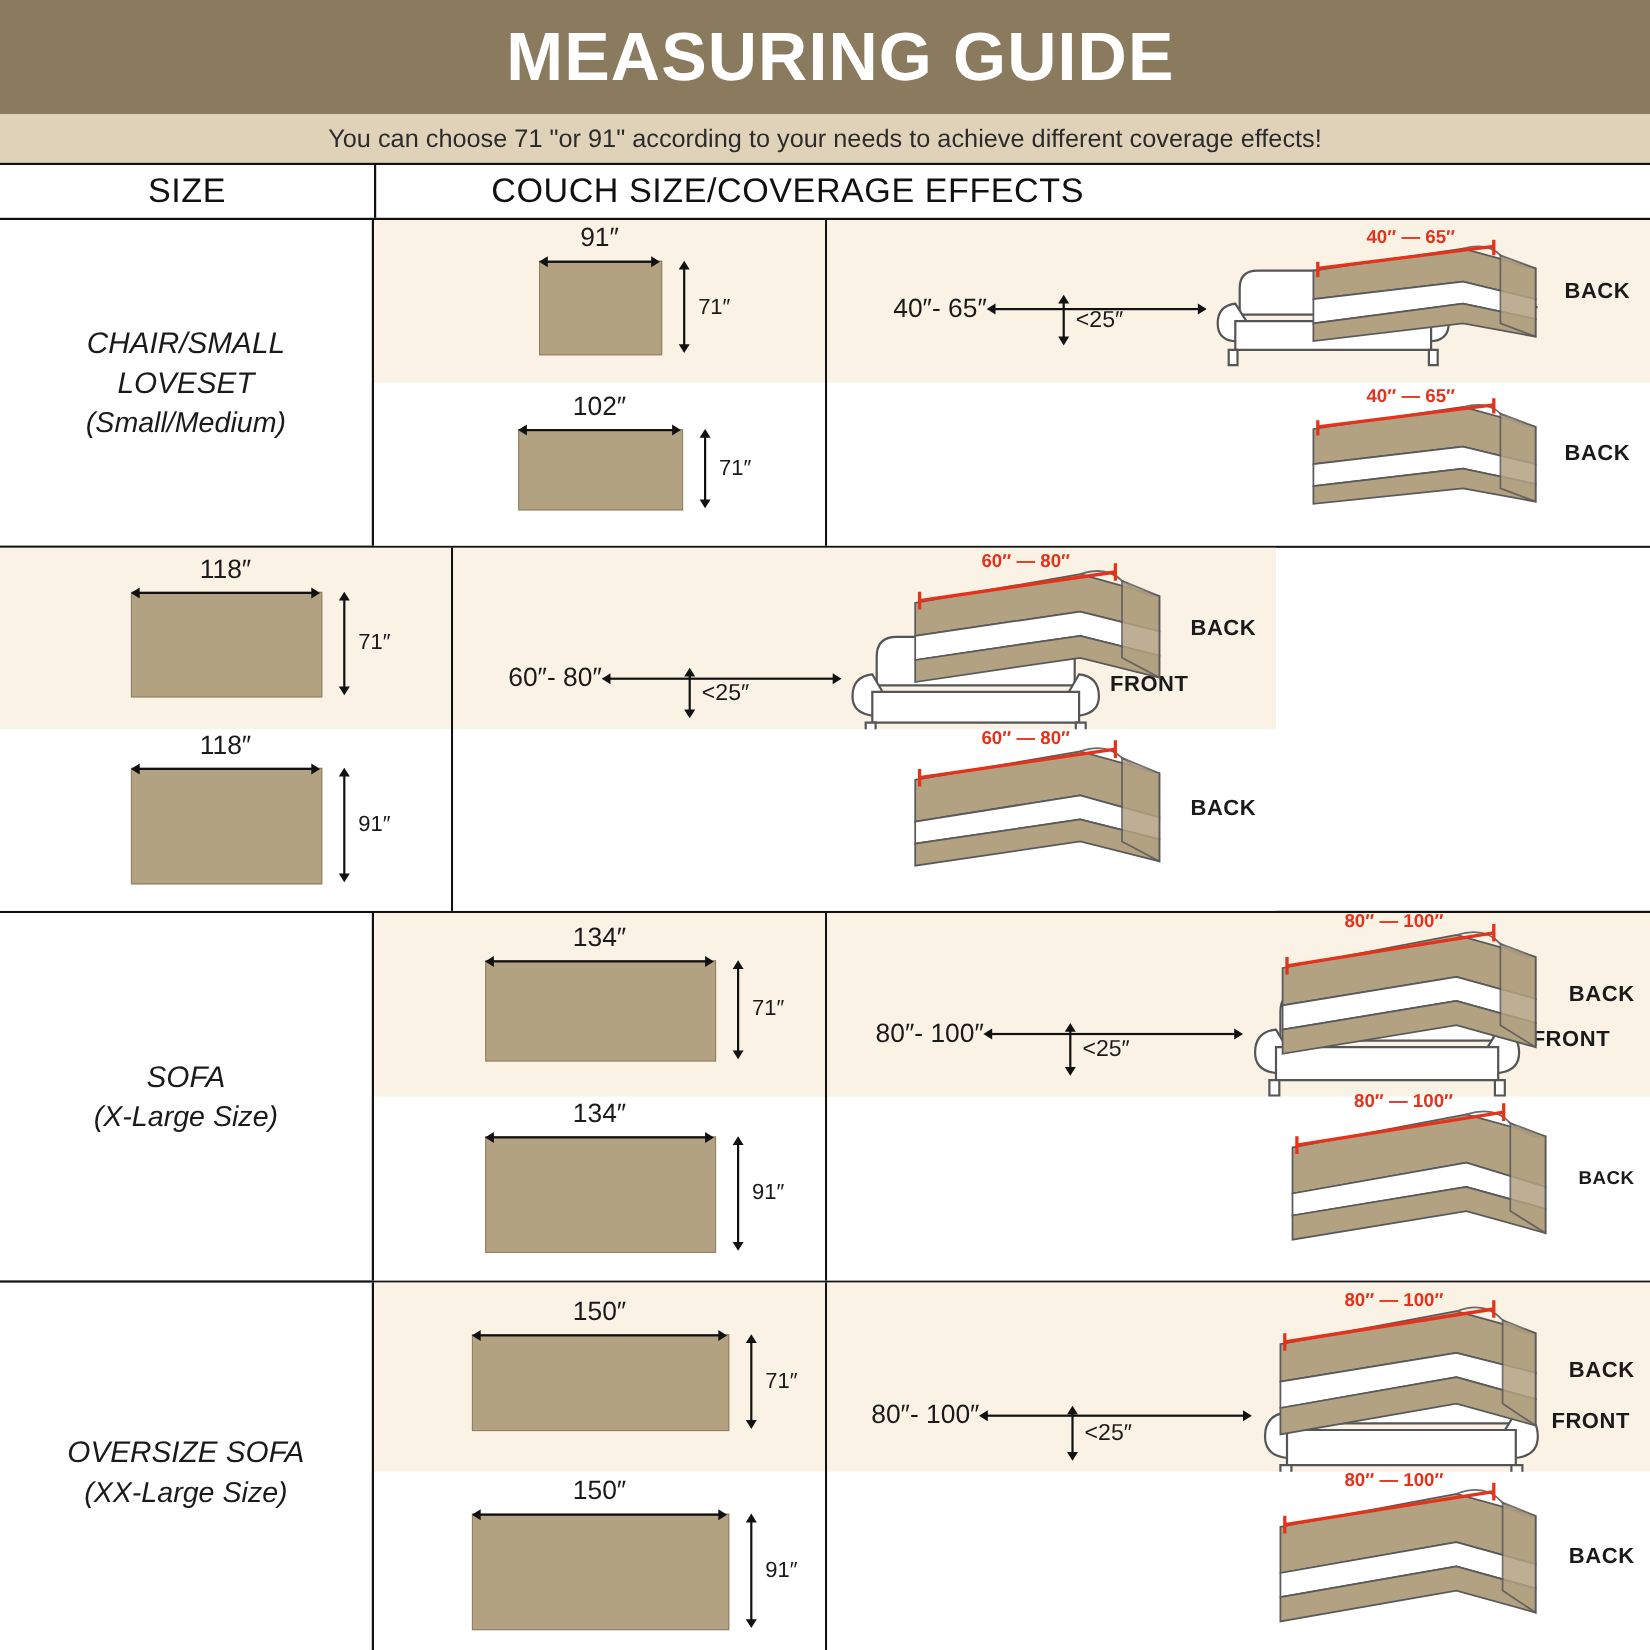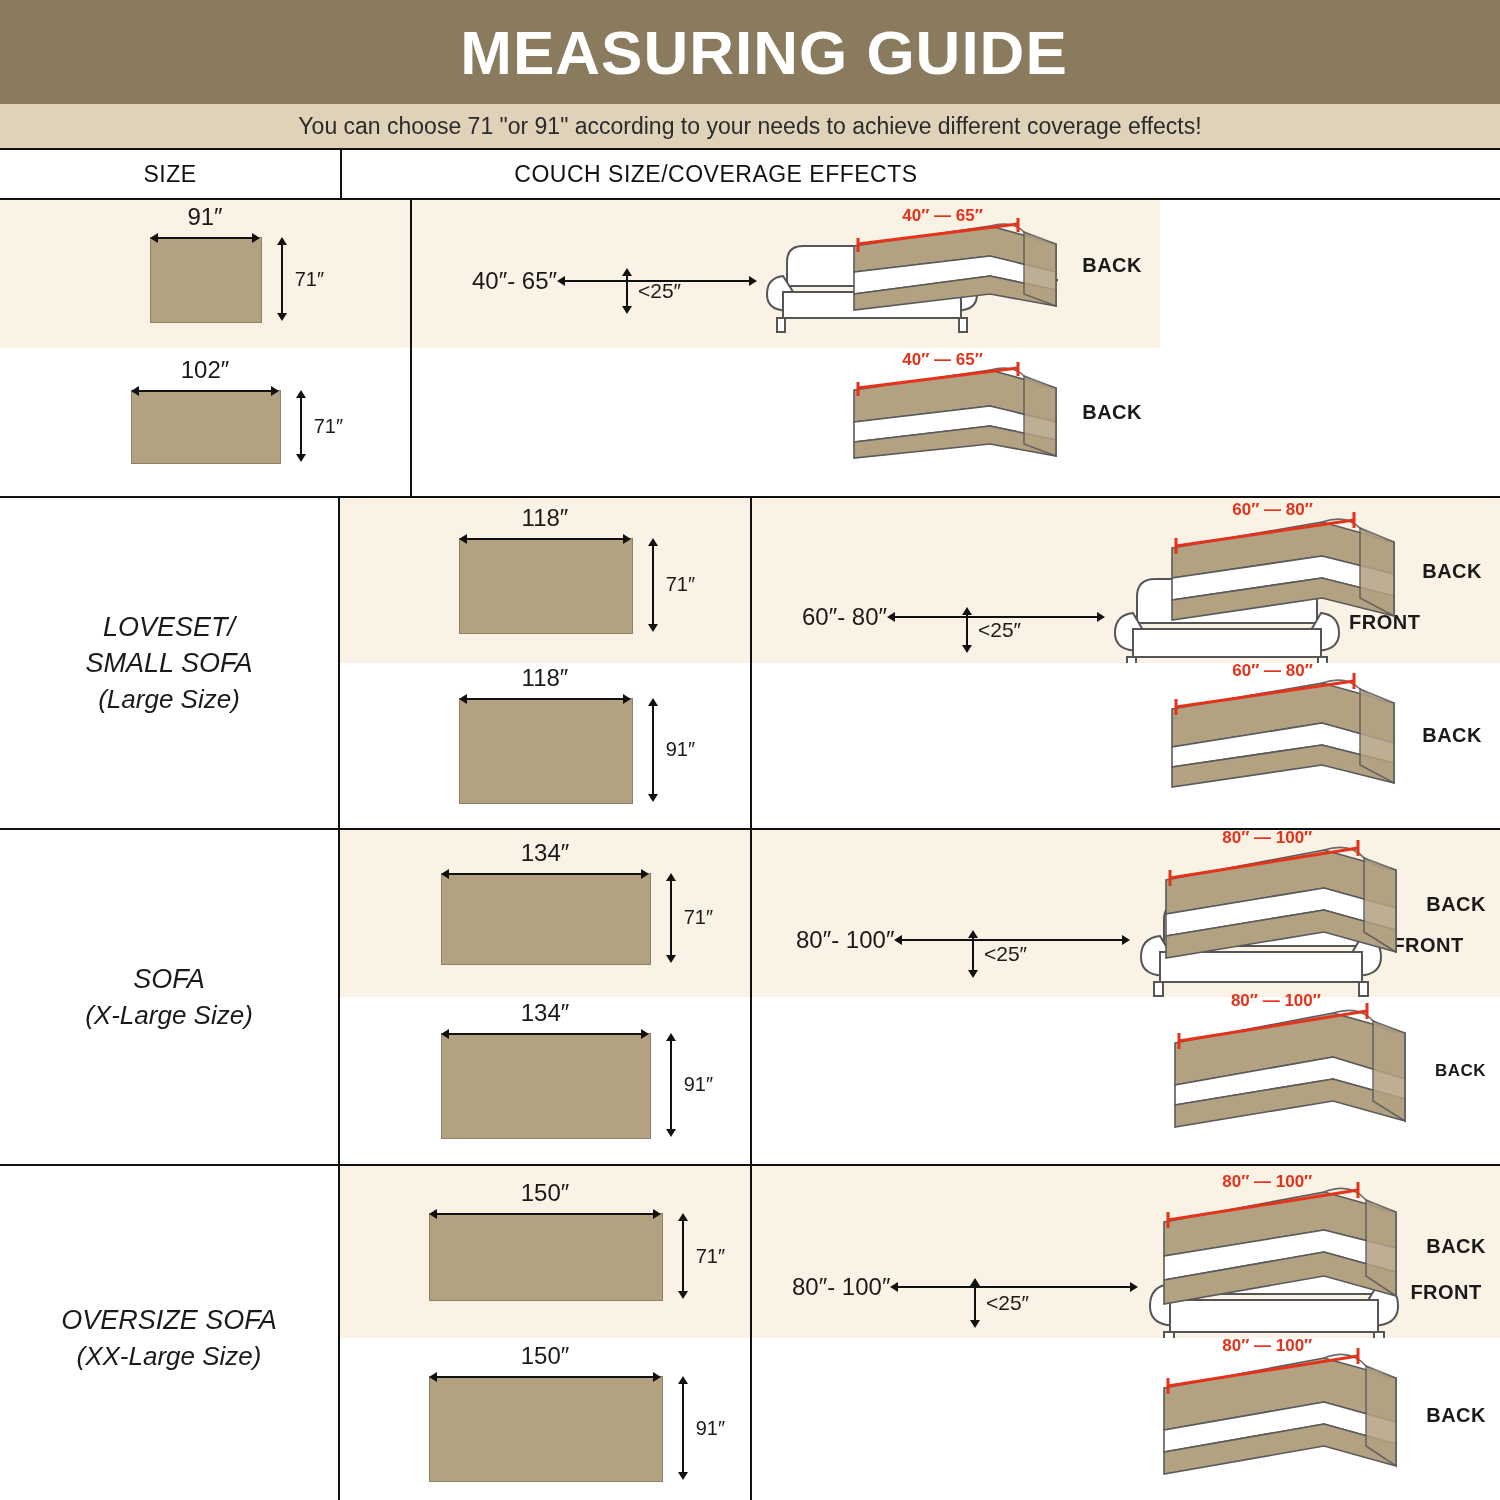--- a/index.html
+++ b/index.html
@@ -29,21 +29,21 @@
   }
 
   
   .table{border-top:2px solid #111;}
   .thead{
     display:flex;height:48px;align-items:stretch;
     border-bottom:2px solid #111;
   }
   .th{
     display:flex;align-items:center;justify-content:center;
-    font-size:23px;letter-spacing:.5px;color:#111;
+    font-size:31px;letter-spacing:.5px;color:#111;
   }
   .col-size{width:340px;border-right:2px solid #111;}
   .col-cover{width:410px;border-right:2px solid #111;}
   .col-effect{width:748px;}
 
   .row{display:flex;border-bottom:2px solid #111;}
   .cell-size{
     width:340px;border-right:2px solid #111;
     display:flex;flex-direction:column;align-items:center;justify-content:center;
     font-style:italic;font-size:26px;line-height:1.35;text-align:center;
@@ -115,20 +115,25 @@
   </div>
 
   <div class="table">
 
     <div class="thead">
       <div class="th col-size">SIZE</div>
       <div class="th col-effect">COUCH SIZE/COVERAGE EFFECTS</div>
     </div>
 
     <div class="row" style="height:296px">
+      <div class="cell-size">
+        <div class="big">CHAIR/SMALL</div>
+        <div class="big">LOVESET</div>
+        <div>(Small/Medium)</div>
+      </div>
 
       <div class="cell-cover">
         <div class="subrow tint">
           <div class="swatch-wrap" style="width:110px;height:84px;margin-top:10px;">
             <div class="dim-top">
               <div class="lbl">91″</div>
               <div class="arrow-h">
                   <div class="line"></div>
                   <div class="tipL"></div>
                   <div class="tipR"></div>
@@ -232,25 +237,20 @@
               <line x1="178" y1="6" x2="178" y2="20" stroke="#e4321b" stroke-width="3"></line>
             </svg>
             <div class="red" style="position:absolute;left:62px;top:-6px;">40″ — 65″</div>
             <div class="back-label">BACK</div>
           </div>
         </div>
       </div>
     </div>
 
     <div class="row" style="height:330px">
-      <div class="cell-size">
-        <div class="big">LOVESET/</div>
-        <div class="big">SMALL SOFA</div>
-        <div>(Large Size)</div>
-      </div>
 
       <div class="cell-cover">
         <div class="subrow tint">
           <div class="swatch-wrap" style="width:172px;height:94px;margin-top:8px;">
             <div class="dim-top">
               <div class="lbl">118″</div>
               <div class="arrow-h">
                   <div class="line"></div>
                   <div class="tipL"></div>
                   <div class="tipR"></div>

